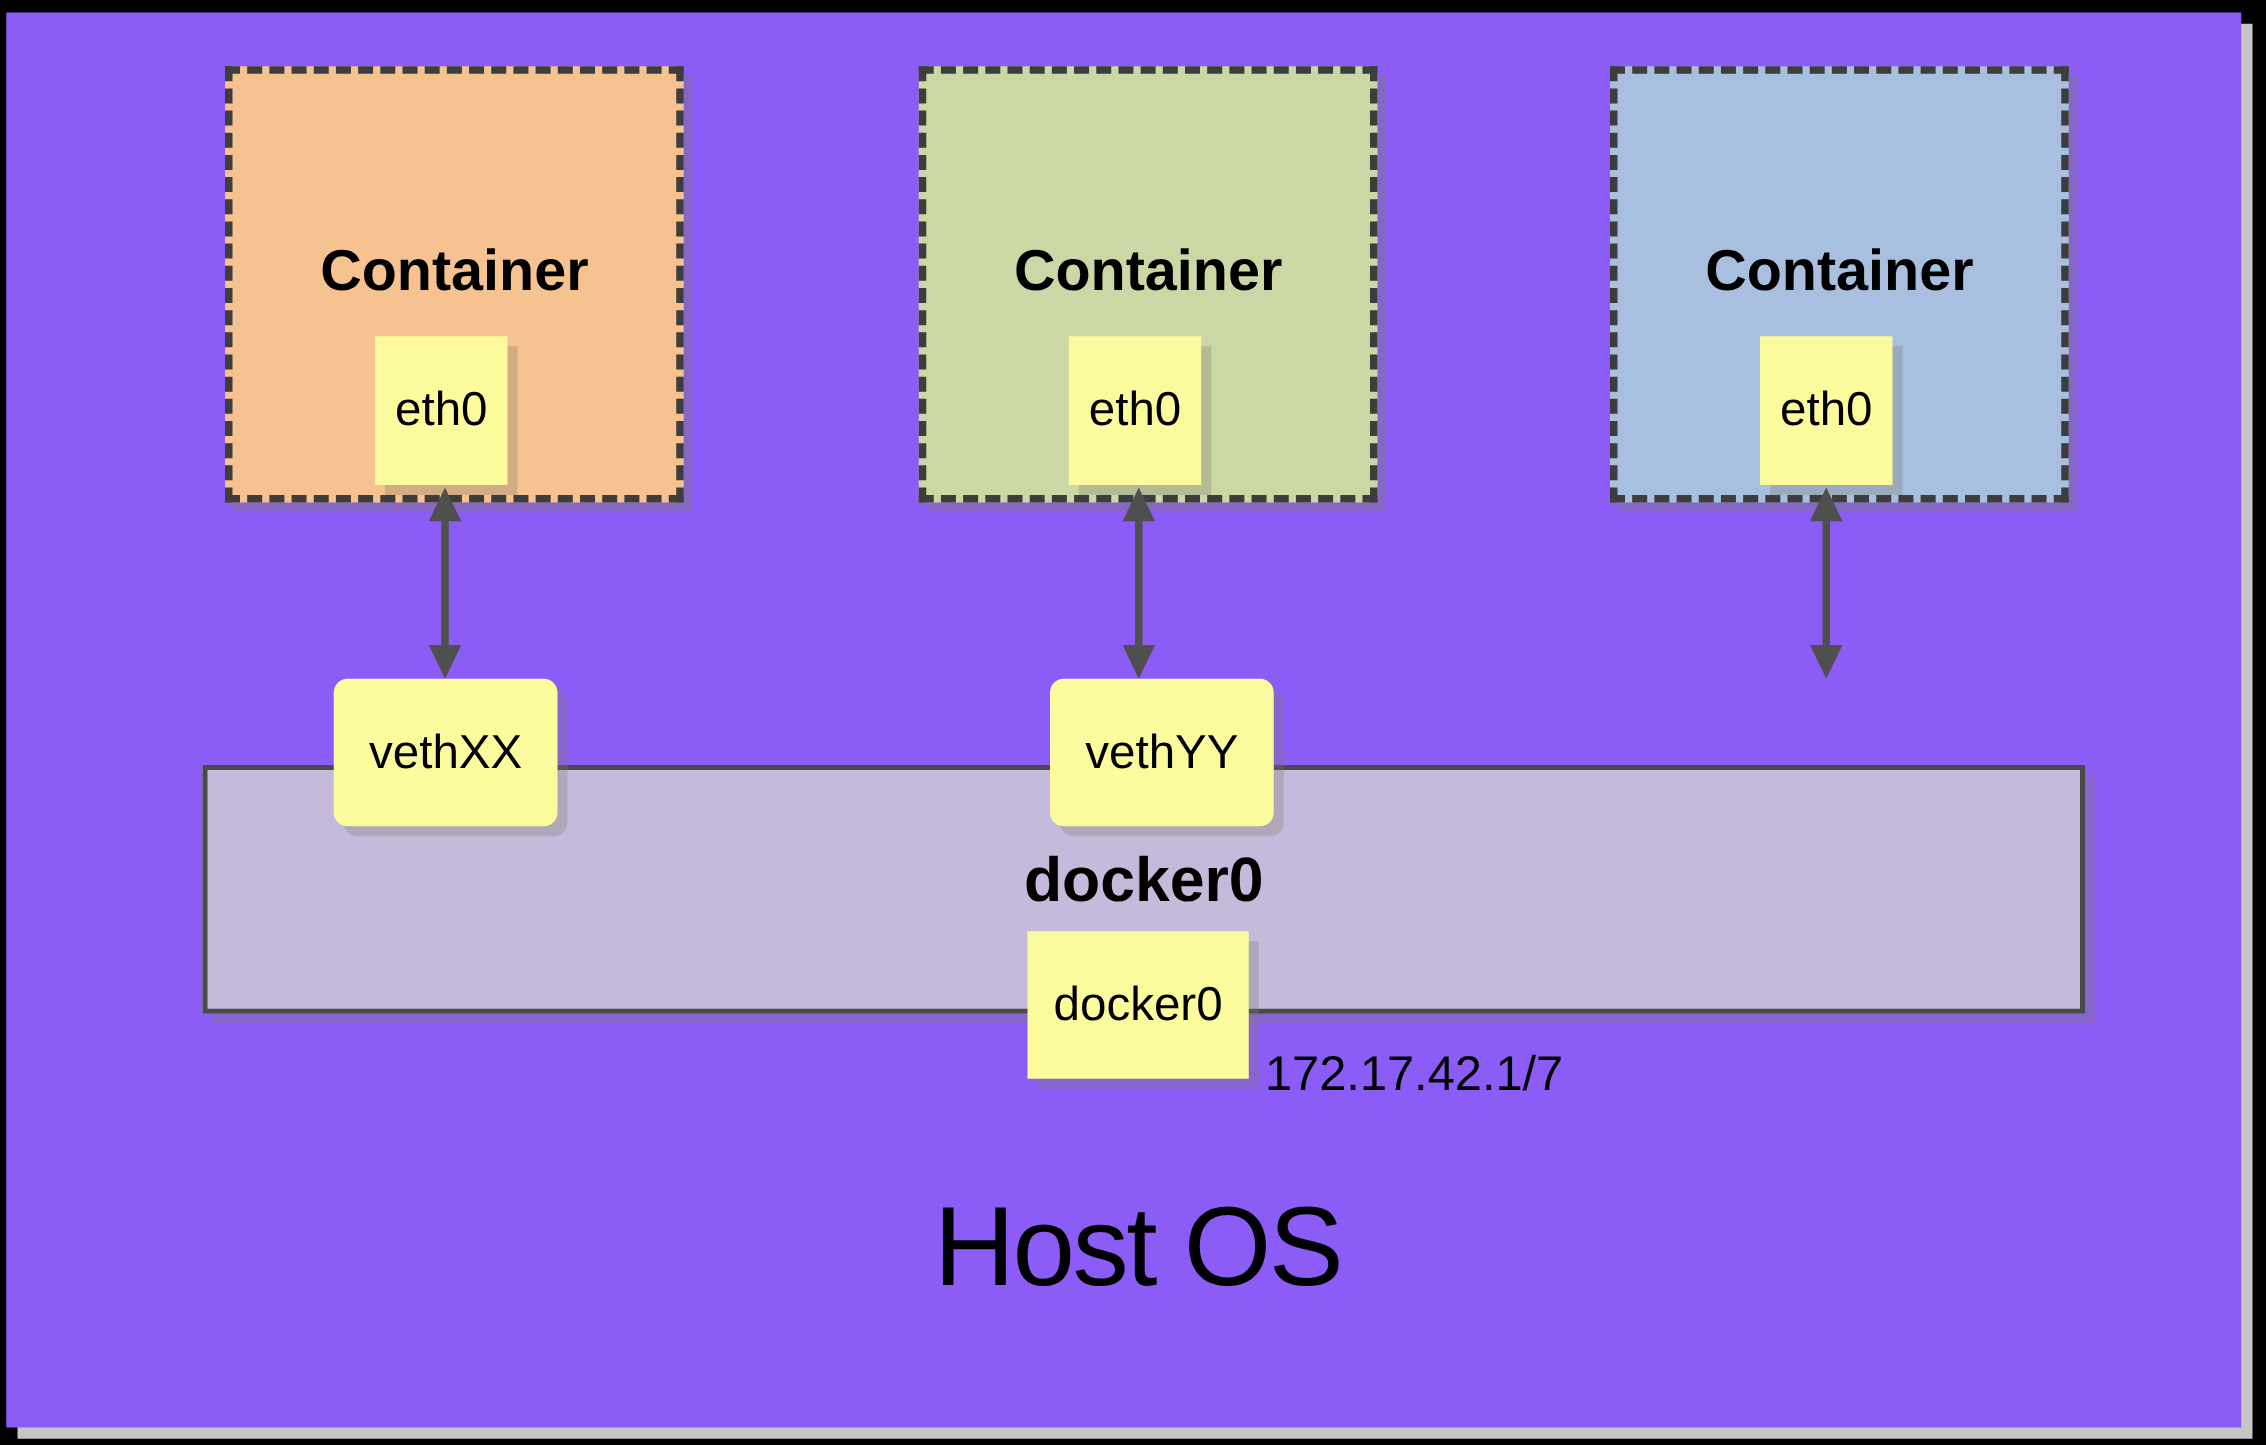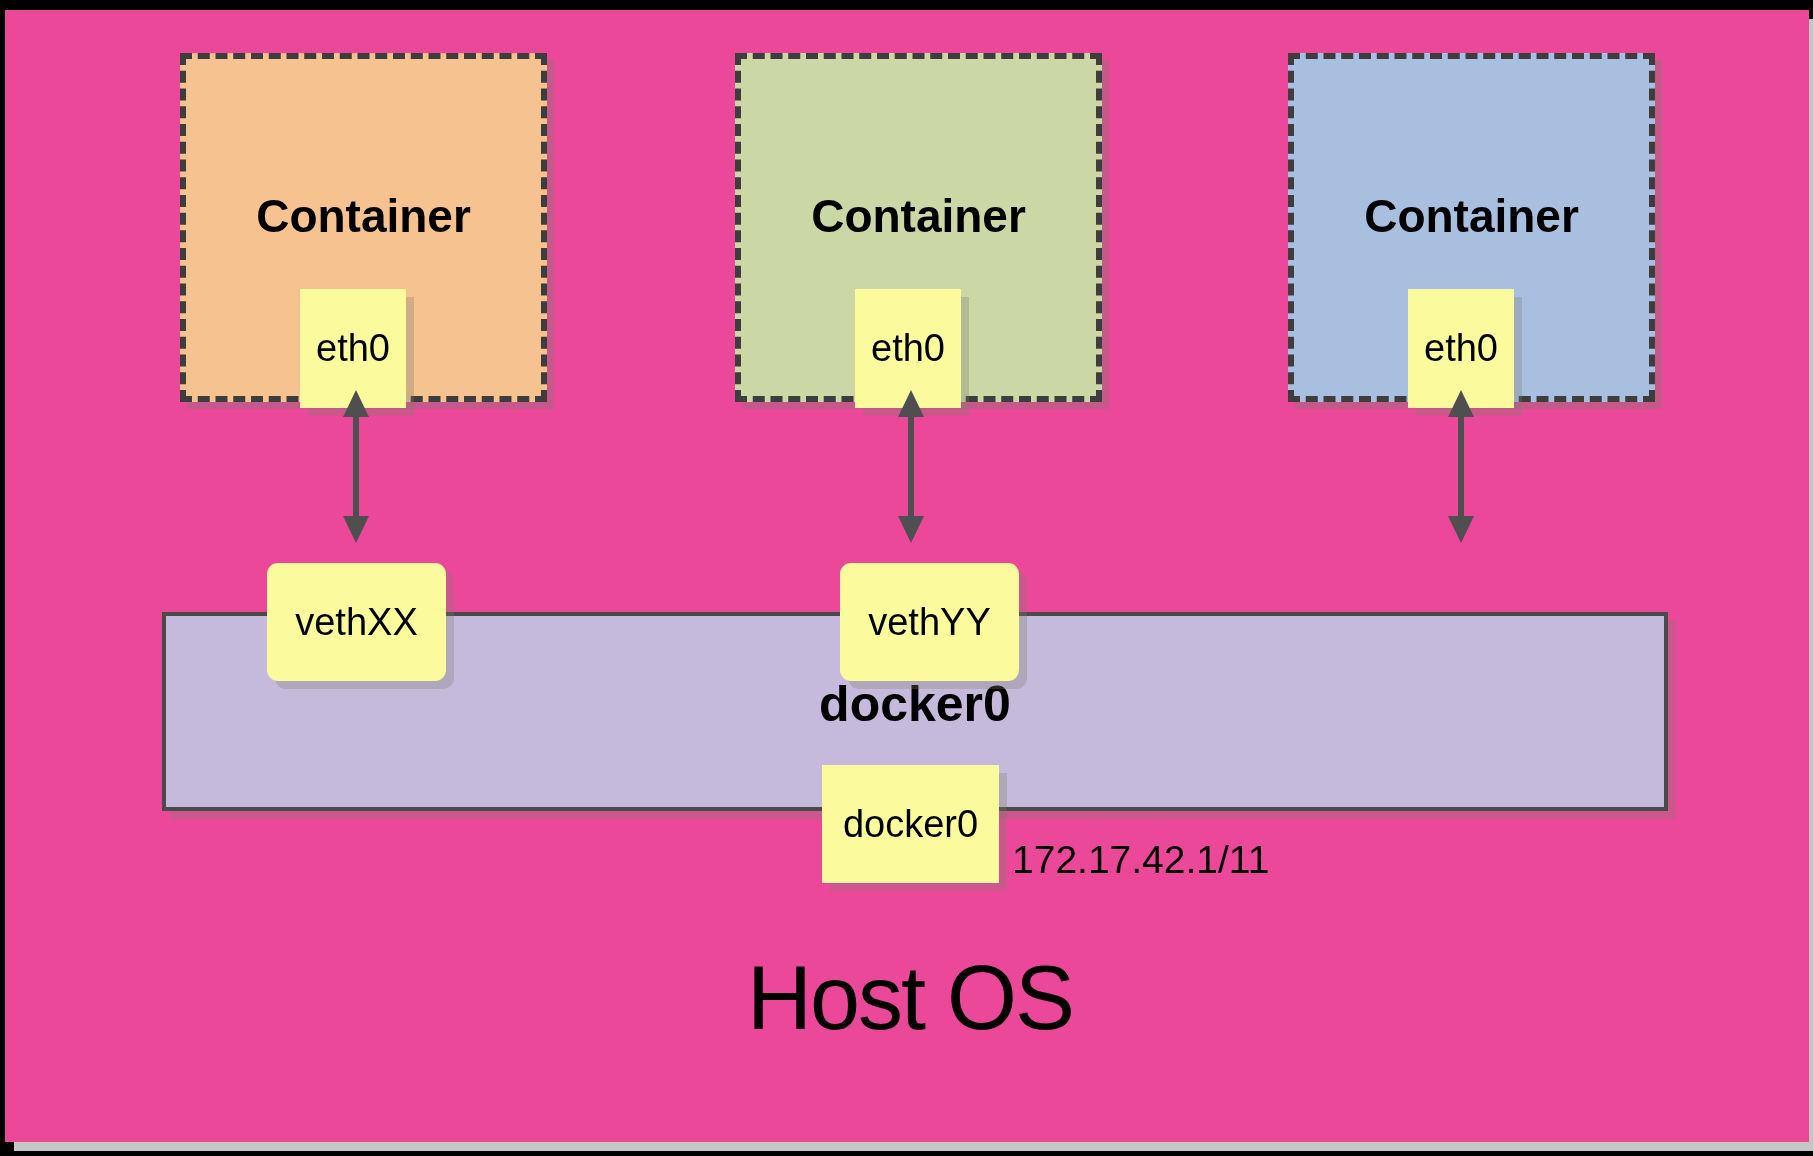--- a/index.html
+++ b/index.html
@@ -11,21 +11,21 @@
 
   
   .container{position:absolute;top:53px;width:355px;height:337px;border:6px dashed #3d3d3d;
              box-shadow:7px 7px 0 rgba(125,122,112,.35);}
   .c1{left:180px}.c2{left:735px}.c3{left:1288px}
   .container-label{position:absolute;left:0;right:0;top:134px;text-align:center;
                    font-size:46px;font-weight:bold;line-height:46px;}
 
   
   .note{position:absolute;display:flex;align-items:center;justify-content:center;
-        font-size:38px;box-shadow:8px 8px 0 rgba(125,122,112,.30);margin-top:20px;}
+        font-size:38px;box-shadow:8px 8px 0 rgba(125,122,112,.30);}
   .eth-box{left:114px;top:210px;width:106px;height:119px;}
 
   
   .arrow{position:absolute;top:390px;width:26px;height:153px;}
   .a1{left:343px}.a2{left:898px}.a3{left:1448px}
   .arrow .shaft{position:absolute;left:10px;top:20px;bottom:20px;width:6px;background:#4f4f4f;}
   .arrow .head{position:absolute;left:0;width:0;height:0;
                border-left:13px solid transparent;border-right:13px solid transparent;}
   .arrow .head.up{top:0;border-bottom:27px solid #4f4f4f;}
   .arrow .head.down{bottom:0;border-top:27px solid #4f4f4f;}
@@ -43,21 +43,21 @@
   
   .d0-box{left:822px;top:745px;width:177px;height:118px;z-index:3;}
 
   .ip-text{position:absolute;left:1012px;top:838px;font-size:39px;line-height:44px;}
   .host-label{position:absolute;left:610px;top:948px;width:600px;text-align:center;
               font-size:90px;letter-spacing:-2px;line-height:100px;}
 </style>
 </head>
 <body>
 
-<div class="card" style="background: #ec4899; padding-left: 16px;">
+<div class="card" style="background: #8b5cf6;">
   <div class="stage">
 
     <div class="container c1" style="background: rgb(246, 194, 143);">
       <div class="container-label">Container</div>
       <div class="note eth-box" style="background: rgb(251, 251, 158);">
         <span>eth0</span>
       </div>
     </div>
 
     <div class="container c2" style="background: rgb(203, 215, 164);">
@@ -98,18 +98,18 @@
     </div>
 
     <div class="bridge-bar" style="background: rgb(198, 186, 220);">
       <div class="bridge-label">docker0</div>
     </div>
 
     <div class="note d0-box" style="background: rgb(251, 251, 158);">
       <span>docker0</span>
     </div>
 
-    <div class="ip-text">172.17.42.1/11</div>
+    <div class="ip-text">172.17.42.1/7</div>
 
     <div class="host-label">Host OS</div>
 
   </div>
 </div>
 
 </body></html>

